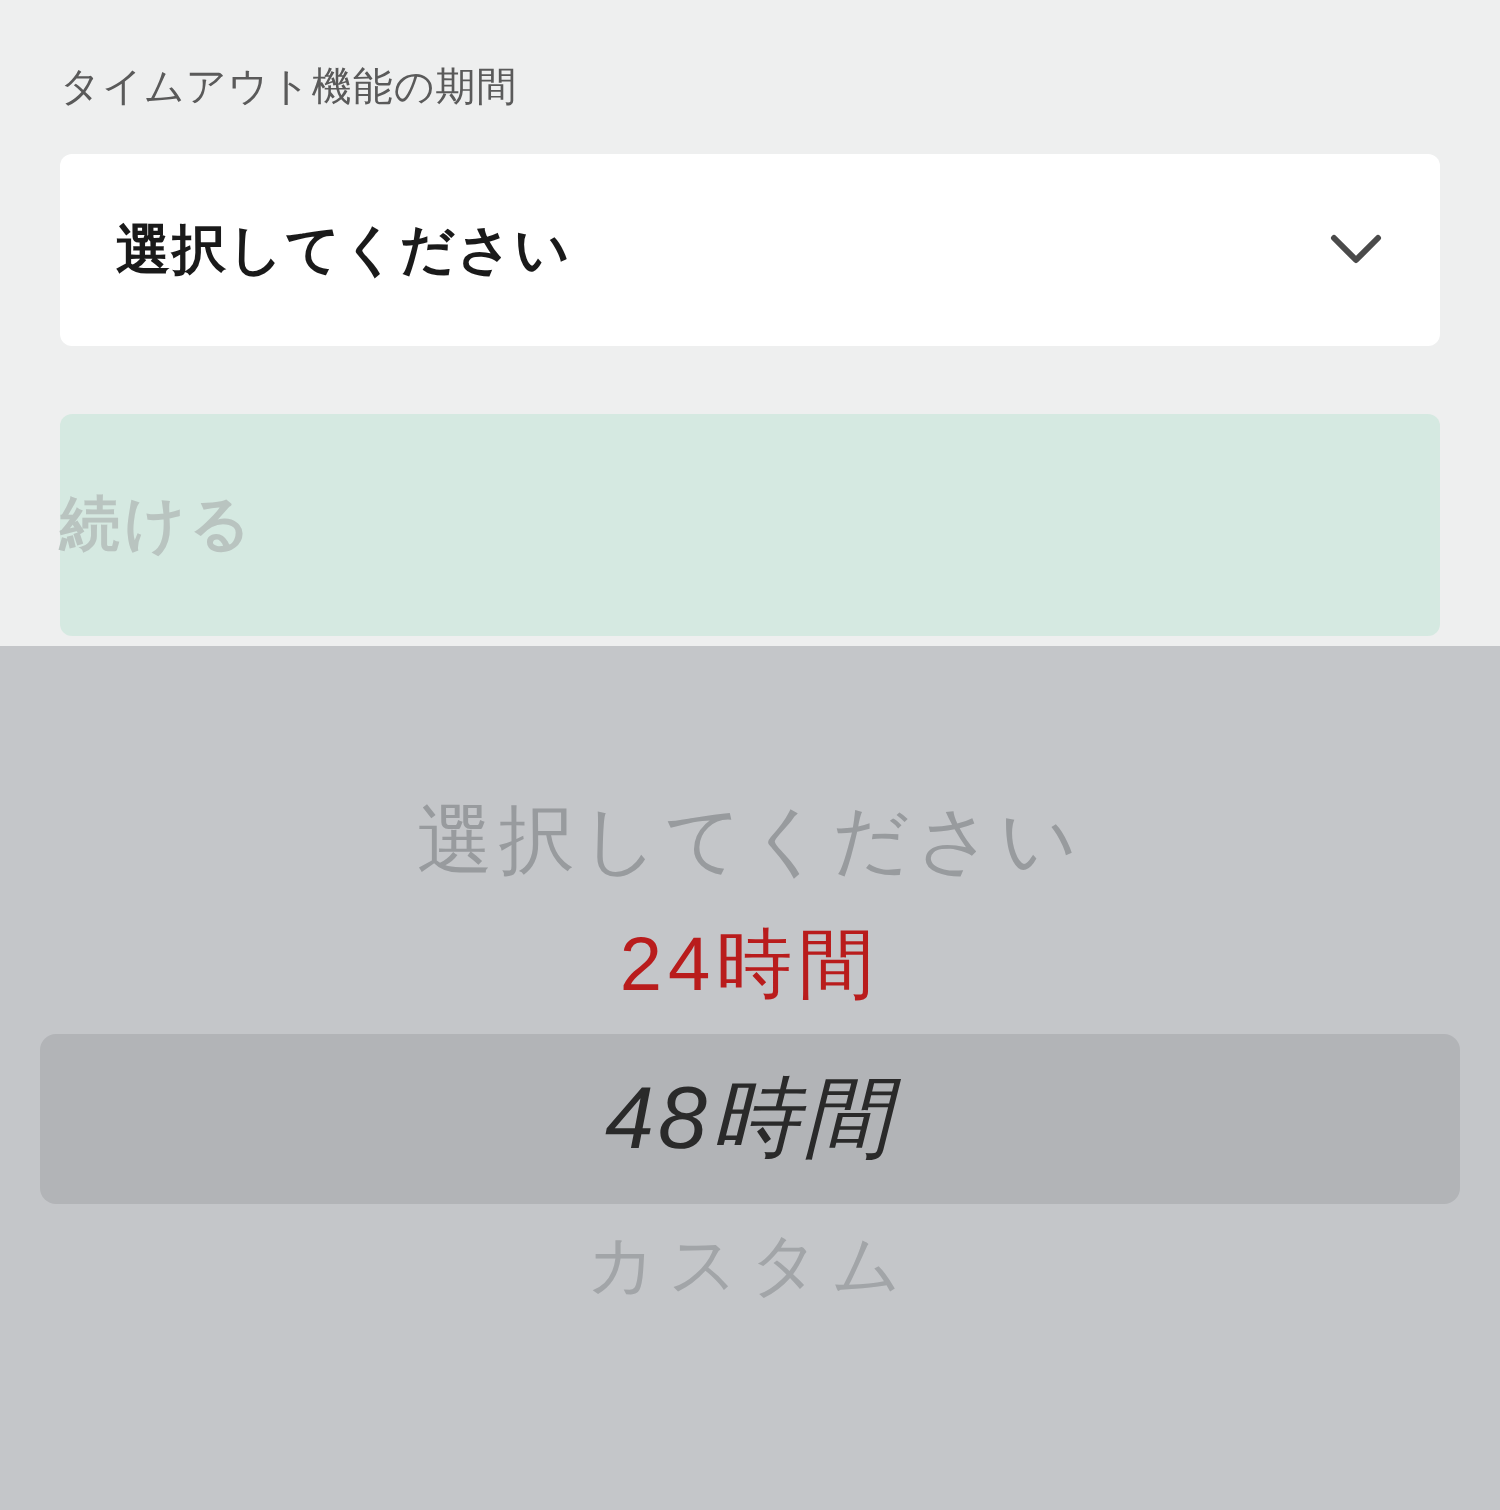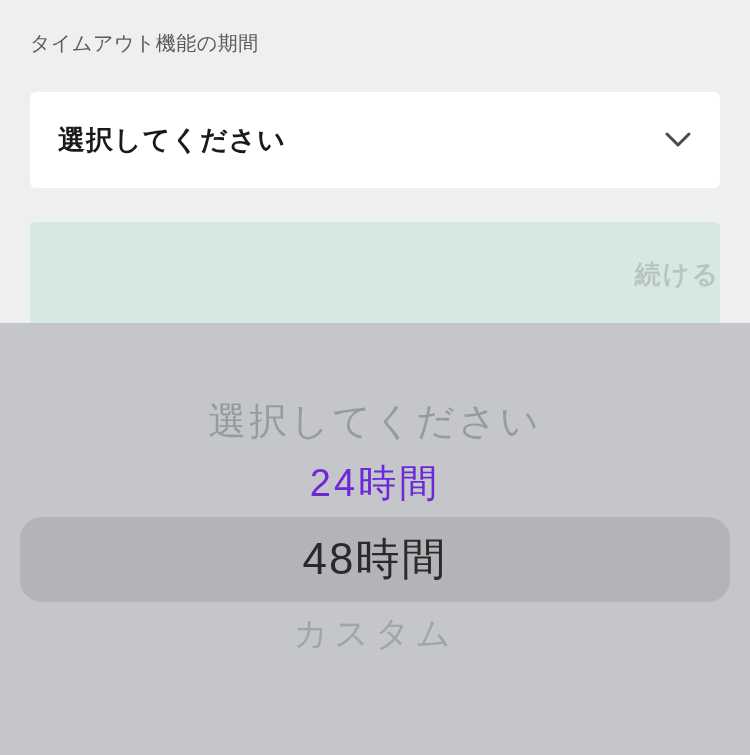--- a/index.html
+++ b/index.html
@@ -15,21 +15,21 @@
       overflow: hidden;
       position: relative;
     }
     .top-section {
       padding: 30px 30px 30px 30px;
       background: #eeefef;
     }
     .field-label {
       font-size: 20px;
       color: #5a5a5a;
-      margin-bottom: 35px;
+      margin-bottom: 20px;
       letter-spacing: 0.5px;
     }
     .select-box {
       background: #ffffff;
       border-radius: 6px;
       padding: 30px 28px;
       display: flex;
       justify-content: space-between;
       align-items: center;
       cursor: pointer;
@@ -49,22 +49,22 @@
     }
     .chevron svg {
       width: 26px;
       height: 16px;
     }
     .continue-button {
       margin-top: 34px;
       background: #d5e9e1;
       border-radius: 6px;
       padding: 35px 0;
-      text-align: right;
-      font-size: 26px;
+      text-align: left;
+      font-size: 30px;
       font-weight: 600;
       color: #b9c4c0;
       letter-spacing: 2px;
       cursor: pointer;
     }
     .picker-section {
       position: absolute;
       bottom: 0;
       left: 0;
       right: 0;
@@ -73,38 +73,39 @@
       padding: 20px;
     }
     .picker-wrapper {
       position: relative;
       height: 100%;
       overflow: hidden;
     }
     .picker-item {
       text-align: center;
       font-size: 38px;
-      color: #6d28d9;
+      color: #b91c1c;
       letter-spacing: 3px;
       padding: 7px 0;
       line-height: 1.25;
     }
     .picker-item.dim {
       color: #989b9e;
     }
     .picker-item.dimmer {
       color: #a2a5a8;
       letter-spacing: 6px;
       font-size: 34px;
     }
     .picker-selected {
       background: #b2b4b7;
-      border-radius: 22px;
+      border-radius: 8px;
       margin: 3px 0;
       padding: 13px 0;
+      font-style: italic;
     }
     .picker-selected .picker-item-inner {
       font-size: 44px;
       font-weight: 500;
       color: #2a2a2a;
       text-align: center;
       letter-spacing: 2px;
     }
     .picker-list {
       padding-top: 48px;

